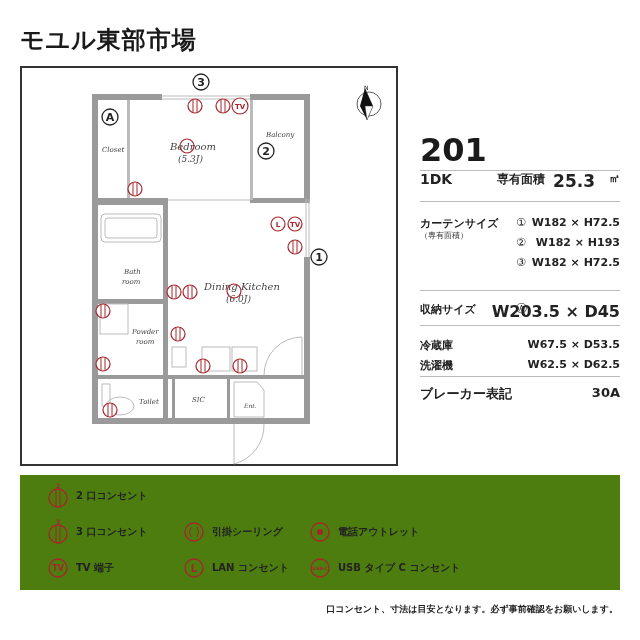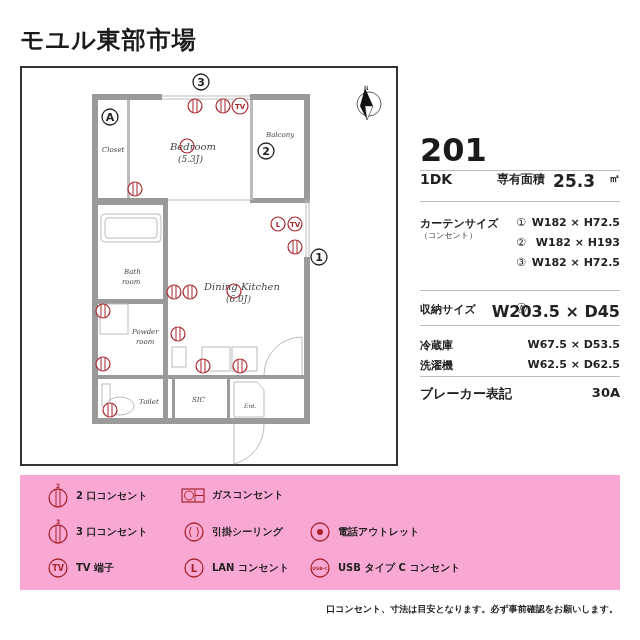--- a/index.html
+++ b/index.html
@@ -21,21 +21,21 @@
   .curtain .item{position:absolute;left:96px;font-size:11px;width:104px;display:flex;justify-content:space-between;font-weight:bold;}
   .curtain .item .n{font-weight:normal;font-size:11px;}
   .storage{height:34px;position:relative;}
   .storage .lbl{position:absolute;left:0;top:11px;font-size:11px;}
   .storage .n{position:absolute;left:96px;top:10px;font-size:11px;font-weight:normal;}
   .storage .v{position:absolute;right:0;top:11px;font-size:16px;}
   .appl{height:50px;position:relative;}
   .appl div{position:absolute;font-size:11px;font-weight:bold;}
   .breaker{height:30px;position:relative;}
   .breaker div{position:absolute;top:8px;font-size:13px;font-weight:bold;text-align:right;}
-  .legend{position:absolute;left:20px;top:475px;width:600px;height:115px;background:#f9a8d4;}
+  .legend{position:absolute;left:20px;top:475px;width:600px;height:115px;background:#4d7c0f;}
   .lg{position:absolute;display:flex;align-items:center;font-size:10px;font-weight:bold;color:#222;}
   .lg svg{margin-right:6px;}
   .note{position:absolute;right:22px;top:603px;font-size:9px;font-weight:bold;color:#222;}
   .t{font-family:"DejaVu Serif","Liberation Serif",serif;font-style:italic;fill:#444;}
 </style>
 </head>
 <body>
 
 <div class="title">モユル東部市場</div>
 
@@ -176,21 +176,21 @@
   <div class="hr"></div>
   <div class="row type-row">
     <span>1DK</span>
     <span class="area-label">専有面積</span>
     <span class="area-val">25.3</span>
     <span class="area-unit">㎡</span>
   </div>
   <div class="hr"></div>
   <div class="curtain">
     <div class="lbl">カーテンサイズ</div>
-    <div class="sub">（コンセント）</div>
+    <div class="sub">（専有面積）</div>
     <div class="item" style="top:14px">
         <span class="n">①</span>
         <span>W182 × H72.5</span>
       </div>
     <div class="item" style="top:34px">
         <span class="n">②</span>
         <span>W182 × H193</span>
       </div>
     <div class="item" style="top:54px">
         <span class="n">③</span>
@@ -221,29 +221,20 @@
 
   <div class="lg" style="left:26px;top:8px">
     <svg width="24" height="26">
         <circle cx="12" cy="15" r="9" fill="none" stroke="#a8242c" stroke-width="1.3"></circle>
         <line x1="10" y1="7" x2="10" y2="23" stroke="#a8242c"></line>
         <line x1="14" y1="7" x2="14" y2="23" stroke="#a8242c"></line>
         <text x="12" y="5" font-size="6" text-anchor="middle" fill="#a8242c">2</text>
       </svg>
     <span>2 口コンセント</span>
   </div>
-  <div class="lg" style="left:160px;top:10px">
-    <svg width="26" height="20">
-        <rect x="2" y="4" width="22" height="13" fill="none" stroke="#a8242c" stroke-width="1.2"></rect>
-        <circle cx="9" cy="10.5" r="4.5" fill="none" stroke="#a8242c"></circle>
-        <line x1="15" y1="4" x2="15" y2="17" stroke="#a8242c"></line>
-        <line x1="15" y1="10.5" x2="24" y2="10.5" stroke="#a8242c"></line>
-      </svg>
-    <span>ガスコンセント</span>
-  </div>
 
   <div class="lg" style="left:26px;top:44px">
     <svg width="24" height="26">
         <circle cx="12" cy="15" r="9" fill="none" stroke="#a8242c" stroke-width="1.3"></circle>
         <line x1="10" y1="7" x2="10" y2="23" stroke="#a8242c"></line>
         <line x1="14" y1="7" x2="14" y2="23" stroke="#a8242c"></line>
         <text x="12" y="5" font-size="6" text-anchor="middle" fill="#a8242c">3</text>
       </svg>
     <span>3 口コンセント</span>
   </div>

